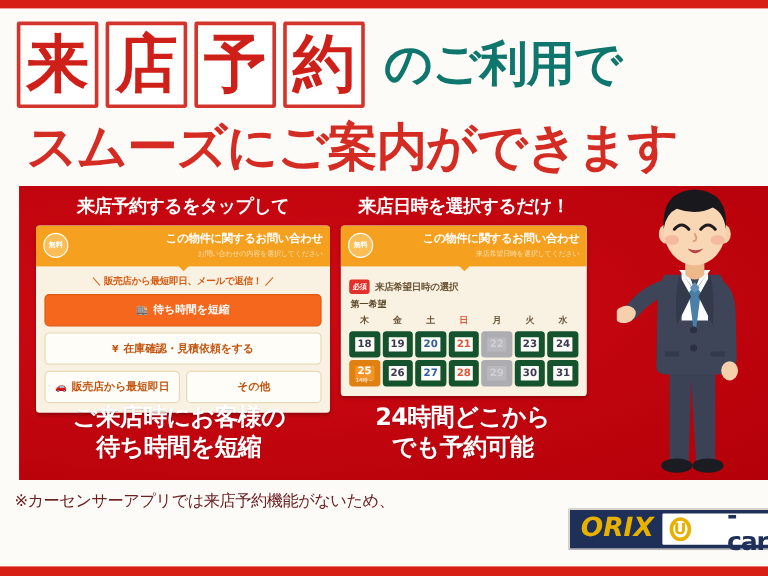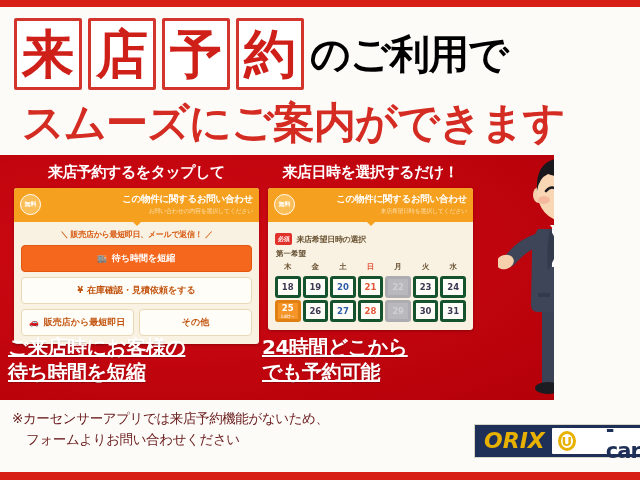--- a/index.html
+++ b/index.html
@@ -20,32 +20,32 @@
   .kanji-box {
     width:68px; height:72px; border:3px solid #d3342b; border-radius:2px;
     display:flex; align-items:center; justify-content:center;
     margin-right:6px; background:#fff;
   }
   .kanji-box span {
     font-size:52px; font-weight:bold; color:#cf1f19; line-height:1;
     letter-spacing:0;
   }
   .hl-tail {
-    font-size:40px; font-weight:bold; color:#000000;
-    letter-spacing:-1px; line-height:1;
+    font-size:40px; font-weight:bold; color:#0f766e;
+    margin-left:10px; letter-spacing:-1px; line-height:1;
   }
   .hl-row2 {
     position:absolute; top:92px; left:22px;
     font-size:42px; font-weight:bold; color:#d42b22;
     letter-spacing:-1px; white-space:nowrap; line-height:1;
   }
 
   
   .red-panel {
-    position:absolute; top:155px; left:0; width:554px; height:245px;
+    position:absolute; top:155px; left:16px; width:624px; height:245px;
     background:#c3000d;
     background-image: radial-gradient(ellipse at 30% 40%, #d00a14 0%, #b40009 100%);
     overflow:hidden;
   }
 
   .col { position:absolute; top:8px; }
   .col-left { left:14px; width:245px; }
   .col-right { left:268px; width:205px; }
 
   .col-title {
@@ -105,37 +105,36 @@
     padding:1.5px 3px; border-radius:2px; letter-spacing:-.3px;
   }
   .cal-label { font-size:8px; color:#6b5434; font-weight:bold; letter-spacing:-.3px; }
   .cal-sub { font-size:7.5px; color:#5b4628; font-weight:bold; margin:4px 0 3px 1px; }
   .cal-grid { display:grid; grid-template-columns:repeat(7,1fr); gap:2px; }
   .cal-dow {
     text-align:center; font-size:7.5px; font-weight:bold; color:#6b5434; padding-bottom:2px;
   }
   .cal-dow.sun { color:#e2563a; }
   .cal-cell {
-    background:#fffdf8; border:3px solid #14532d; border-radius:3px;
+    background:#fffdf8; border:5px solid #14532d; border-radius:3px;
     height:22px; display:flex; flex-direction:column;
     align-items:center; justify-content:center;
     font-size:8.5px; font-weight:bold; color:#3c3a52;
   }
   .cal-cell.sat { color:#2f5ea8; }
   .cal-cell.sun { color:#e2563a;text-align:center; }
   .cal-cell.disabled { background:#b9b9bd; border-color:#acacb1; color:#cfcfd4; }
   .cal-cell.selected { background:#f59427; border-color:#e07f12; color:#ffffff;justify-content:space-between; }
   .cal-cell .sub { font-size:4.5px; font-weight:normal; line-height:1; margin-top:1px; }
 
   
   .caption {
     position:absolute; color:#ffffff; font-weight:bold; font-size:20px;
-    line-height:1.25; letter-spacing:-.5px;
+    text-align:center; line-height:1.25; letter-spacing:-.5px;
     text-shadow:0 1px 1px rgba(0,0,0,.18);
-    text-decoration:underline;
   }
   .cap-left { top:180px; left:8px; width:250px; }
   .cap-right { top:180px; left:262px; width:215px; }
 
   
   .person { position:absolute; left:498px; top:-8px; width:130px; height:258px; }
 
   
   .footer { position:absolute; top:404px; left:0; width:640px; height:76px; }
   .note {
@@ -361,21 +360,20 @@
 
       <path d="M65 48 Q68 53 64 54" stroke="#d9a075" stroke-width="1.6" fill="none" stroke-linecap="round"></path>
 
       <path d="M59 60 Q65 68 72 60 Q66 63 59 60 Z" fill="#b8444a"></path>
     </svg>
   </div>
 
   <div class="footer">
     <div class="note">
       <div>※カーセンサーアプリでは来店予約機能がないため、</div>
-      <div class="indent">フォームよりお問い合わせください</div>
     </div>
   </div>
 
   <div class="logo">
     <div class="logo-orix">ORIX</div>
     <div class="logo-ucar">
       <div class="ucar-u">U</div>
       <div class="ucar-txt">-car</div>
     </div>
   </div>

